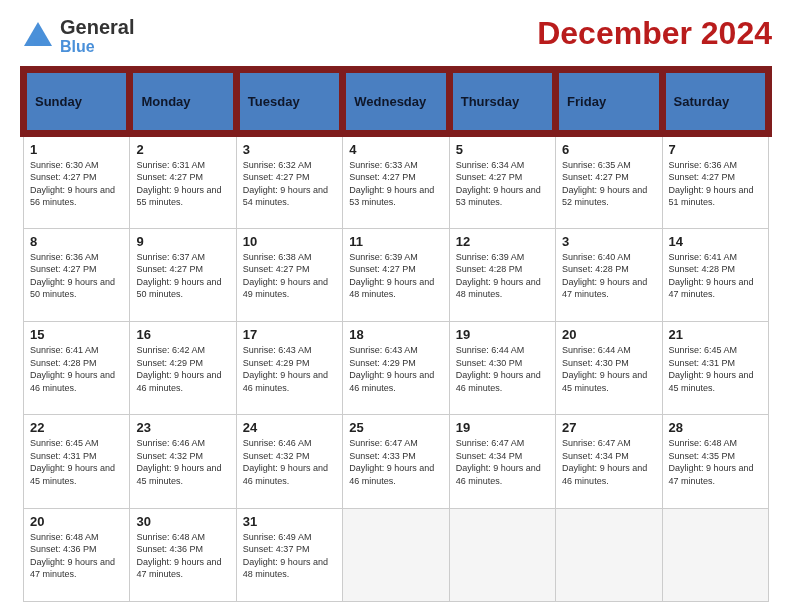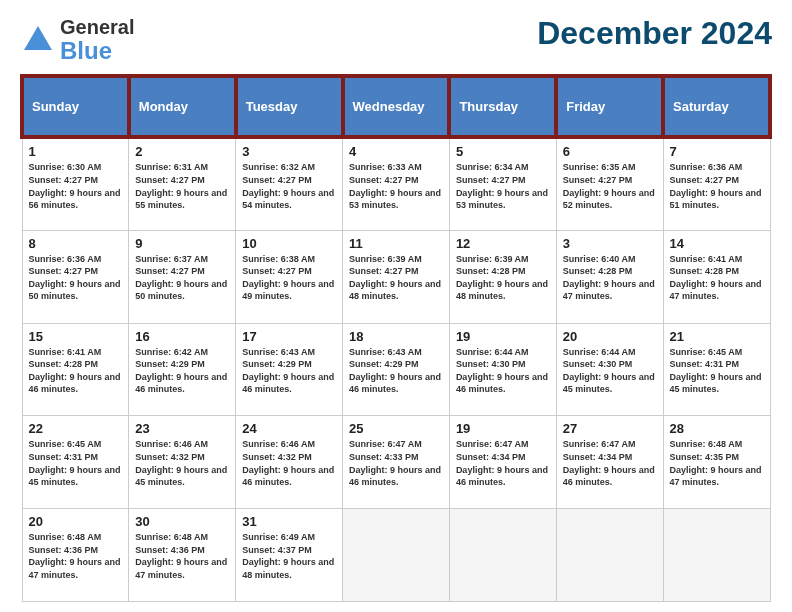--- a/index.html
+++ b/index.html
@@ -22,40 +22,40 @@
       justify-content: space-between;
       align-items: flex-start;
       margin-bottom: 10px;
     }
     .title-area {
       text-align: right;
     }
     .month-title {
       font-size: 32px;
       font-weight: bold;
-      color: #0c4a6e;
+      color: #b91c1c;
       line-height: 1.1;
     }
     .location {
       font-size: 14px;
       color: #555;
     }
     .calendar {
       width: 100%;
       border-collapse: collapse;
       flex: 1;
     }
     .calendar th {
       background-color: #4a7fc1;
-      color: #ffffff;
+      color: #0f172a;
       font-size: 13px;
       font-weight: bold;
       padding: 21px 8px;
       text-align: left;
-      border: 4px solid #7f1d1d;
+      border: 7px solid #7f1d1d;
     }
     .calendar td {
       border: 1px solid #ccc;
       vertical-align: top;
       padding: 5px 6px;
       font-size: 9.5px;
       color: #333;
       background: #fff;
       width: 14.28%;
       height: 80px;
@@ -67,40 +67,39 @@
       font-size: 13px;
       font-weight: bold;
       display: block;
       margin-bottom: 2px;
       color: #222;
     }
     .day-info {
       font-size: 9px;
       color: #333;
       line-height: 1.4;
-      font-weight: bold;
     }
     .logo-wrapper {
       display: flex;
       flex-direction: row;
       align-items: center;
       gap: 4px;
     }
     .logo-name {
       display: flex;
       flex-direction: column;
       line-height: 1.1;
     }
     .logo-general {
       font-size: 20px;
       font-weight: bold;
       color: #333;
     }
     .logo-blue {
-      font-size: 24px;
+      font-size: 16px;
       font-weight: bold;
       color: #4a90d9;
     }
   </style>
 </head>
 <body>
 
 <div class="container">
   <div class="header">
     <div class="logo-wrapper">

